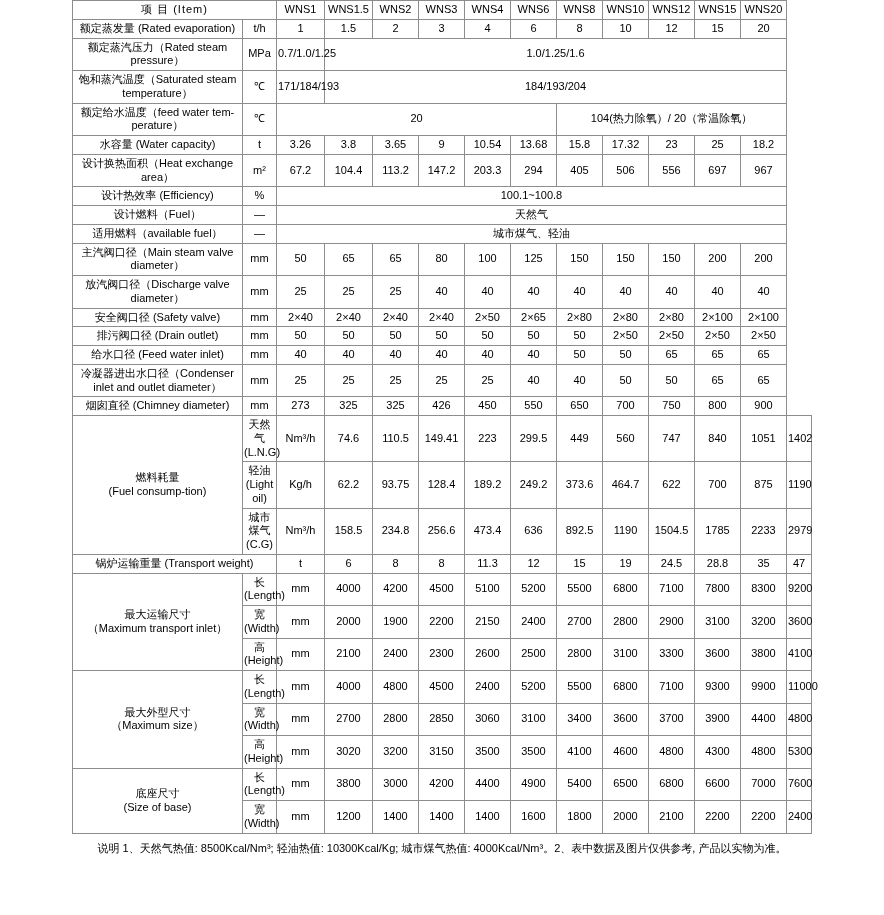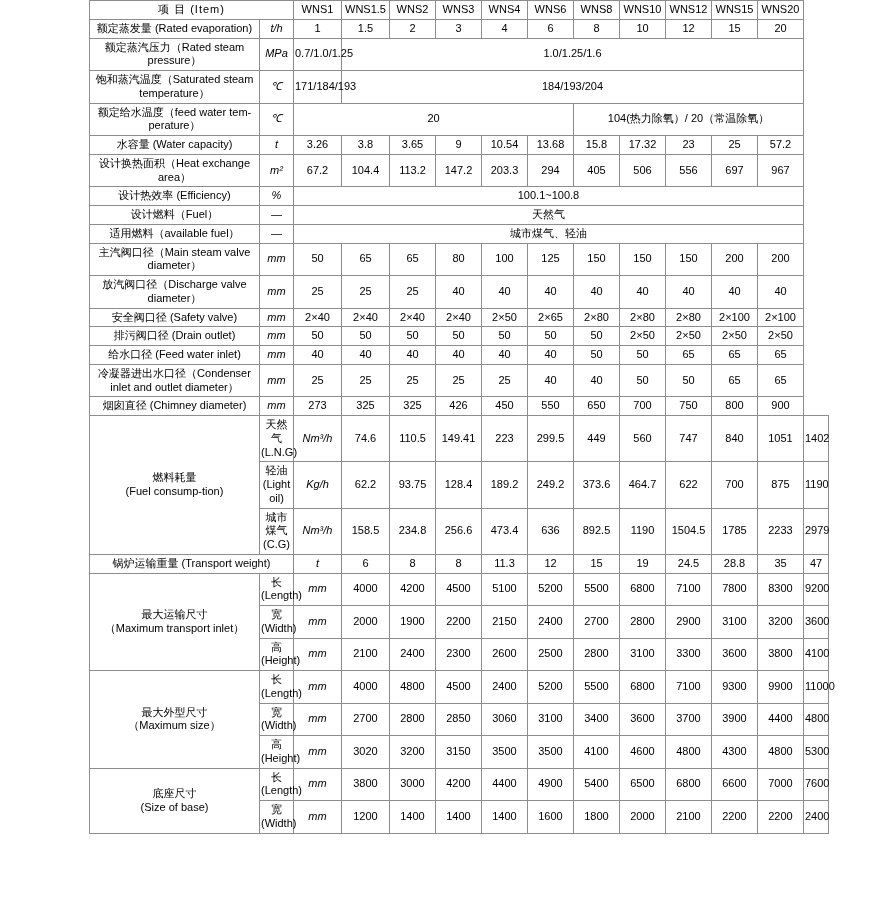--- a/index.html
+++ b/index.html
@@ -10,21 +10,20 @@
   body {
     width: 884px;
     height: 915px;
     font-family: "Liberation Sans", sans-serif;
     color: #000;
     overflow: hidden;
   }
   #sheet {
     width: 884px;
     position: relative;
-    padding-left: 17px;
   }
   table.spec {
     border-collapse: collapse;
     width: 740px;
     margin: 0 0 0 72px;
     table-layout: fixed;
   }
   table.spec td, table.spec th {
     border: 1px solid #8d8d8d;
     font-size: 11px;
@@ -43,21 +42,20 @@
   }
   td.sub {
     background: #ededed;
     font-size: 11px;
     margin-left: 45px;
   }
   td.unit {
     background: #ededed;
     font-size: 11px;
     width: 34px;
-    font-style: italic;
   }
   th.hdr {
     background: #ededed;
     font-size: 11px;
     font-weight: normal;
     padding: 4px 1px;
   }
   th.hdr-item {
     background: #ededed;
     font-size: 12px;
@@ -155,21 +153,21 @@
         <td>3.26</td>
         <td>3.8</td>
         <td>3.65</td>
         <td>9</td>
         <td>10.54</td>
         <td>13.68</td>
         <td>15.8</td>
         <td>17.32</td>
         <td>23</td>
         <td>25</td>
-        <td>57.2</td>
+        <td>18.2</td>
       </tr>
 
       <tr>
         <td class="lbl">设计换热面积（Heat exchange area）</td>
         <td class="unit">m²</td>
         <td>67.2</td>
         <td>104.4</td>
         <td>113.2</td>
         <td>147.2</td>
         <td>203.3</td>
@@ -509,14 +507,15 @@
         <td>2000</td>
         <td>2100</td>
         <td>2200</td>
         <td>2200</td>
         <td>2400</td>
       </tr>
 
     </tbody>
   </table>
 
+  <div class="note">说明  1、天然气热值: 8500Kcal/Nm³; 轻油热值: 10300Kcal/Kg; 城市煤气热值: 4000Kcal/Nm³。2、表中数据及图片仅供参考, 产品以实物为准。</div>
 
 </div>
 
 </body></html>

